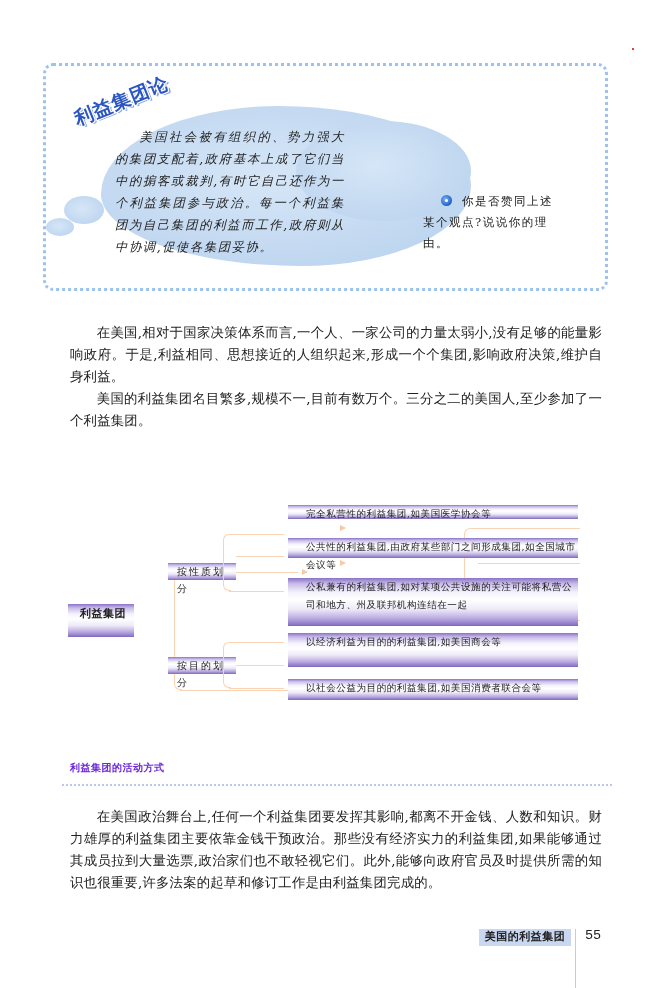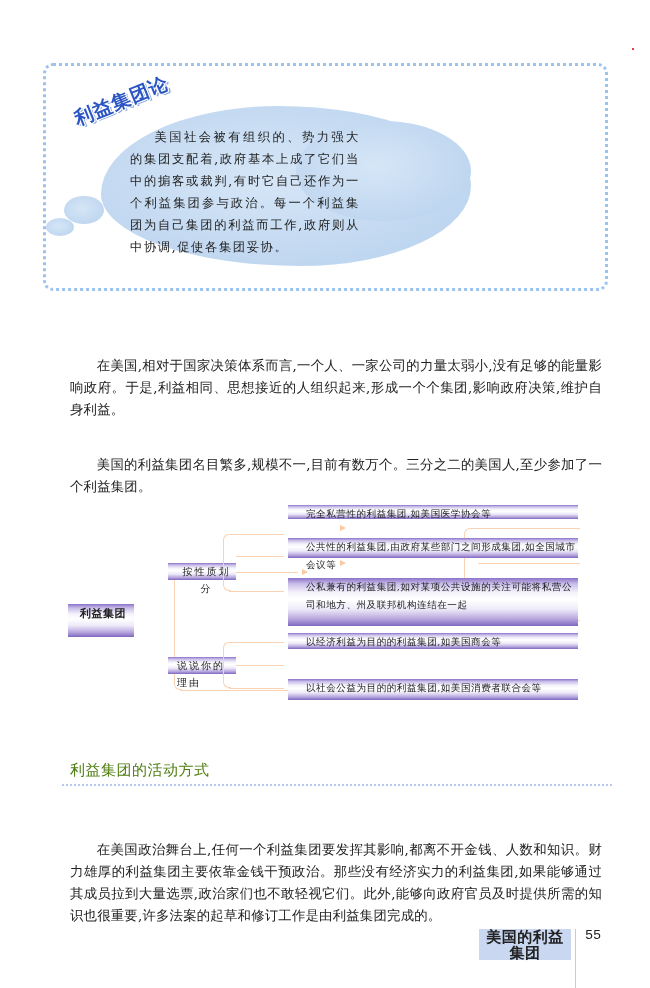--- a/index.html
+++ b/index.html
@@ -37,74 +37,77 @@
     }
     .bullet-icon {
       display: inline-block; width: 11px; height: 11px; border-radius: 50%;
       background: radial-gradient(circle at 40% 40%, #7fb3f0 0%, #1c5fc8 70%, #0d3d8f 100%);
       position: relative; vertical-align: -1px; margin-right: 10px; margin-left: 18px;
     }
     .bullet-icon::after { content: ""; position: absolute; left: 4px; top: 4px; width: 3px; height: 3px; border-radius: 50%; background: #fff; }
 
     
     .para-block { position: absolute; left: 70px; width: 532px; font-size: 13.4px; line-height: 22px; color: #222; text-align: justify; letter-spacing: 0.2px; }
-    .para-block p { text-indent: 2em; margin-top: 33px; }
+    .para-block p { text-indent: 2em; }
     .p1 { top: 322px; }
 
     
     .diagram { position: absolute; left: 60px; top: 505px; width: 540px; height: 210px; }
     .node {
       position: absolute; font-size: 9.6px; line-height: 18px; color: #222;
       background: linear-gradient(180deg, #8a72c8 0%, #c8bce8 12%, #f4f2fb 30%, #ffffff 45%, #eeeaf8 65%, #b8a8df 85%, #7e68c0 100%);
       letter-spacing: 0.5px;
     }
     .node.root { left: 8px; top: 99px; width: 66px; height: 33px; font-size: 11px; font-weight: bold; line-height: 19px; padding-left: 12px; font-family: "DejaVu Sans", sans-serif; }
     .node.mid { width: 68px; height: 17px; line-height: 17px; padding-left: 9px; font-size: 10px; letter-spacing: 2px; }
-    .node.mid.a { left: 108px; top: 58px; text-align: center; }
+    .node.mid.a { left: 108px; top: 58px; }
     .node.mid.b { left: 108px; top: 152px; }
     .node.leaf { left: 228px; width: 290px; padding-left: 18px; }
     .node.leaf.l1 { top: 0; height: 14px; }
     .node.leaf.l2 { top: 33px; height: 20px; }
     .node.leaf.l3 { top: 73px; height: 48px; }
-    .node.leaf.l4 { top: 128px; height: 16px; }
+    .node.leaf.l4 { top: 128px; height: 34px; }
     .node.leaf.l5 { top: 151px; height: 18px; }
     .node.leaf.l6 { top: 174px; height: 21px; }
     .connector { position: absolute; border-color: #f9d3b4; border-style: solid; border-width: 0; }
     .arrowhead { position: absolute; width: 0; height: 0; border-top: 3px solid transparent; border-bottom: 3px solid transparent; border-left: 6px solid #f9c9a4; }
 
     
     .section-title {
       position: absolute; left: 70px; top: 761px; font-family: "DejaVu Sans", sans-serif;
-      font-weight: normal; font-size: 15px; color: #4d7c0f; letter-spacing: 0.5px;
+      font-weight: bold; font-size: 10px; color: #6d28d9; letter-spacing: 0.5px;
     }
     .dotted-rule { position: absolute; left: 62px; top: 784px; width: 550px; border-top: 2px dotted #b7c8ee; }
     .p2 { top: 806px; }
 
     
     .footer-tag {
-      position: absolute; left: 479px; top: 929px; width: 92px; height: 31px;
-      background: #c9d7f1; font-family: "DejaVu Sans", sans-serif; font-size: 15px;
+      position: absolute; left: 479px; top: 929px; width: 92px; height: 17px;
+      background: #c9d7f1; font-family: "DejaVu Sans", sans-serif; font-size: 11px;
       line-height: 16px; text-align: center; color: #222; font-weight: bold; letter-spacing: 0.5px;
     }
     .footer-rule { position: absolute; left: 575px; top: 929px; width: 1px; height: 59px; background: #c9c9d9; }
     .page-number { position: absolute; left: 585px; top: 928px; font-family: Liberation Mono, monospace; font-size: 13.5px; color: #222; }
     .corner-dot { position: absolute; left: 632px; top: 48px; width: 2px; height: 2px; background: #e04040; }
   </style>
 </head>
 <body>
 
 <div class="corner-dot"></div>
 
 <div class="intro-box">
   <div class="cloud main"></div>
   <div class="cloud lobe1"></div>
   <div class="cloud small1"></div>
   <div class="cloud small2"></div>
   <div class="intro-title">利益集团论</div>
-  <div class="intro-text" style="left:84px; top:60px; width:230px;">美国社会被有组织的、势力强大的集团支配着,政府基本上成了它们当中的掮客或裁判,有时它自己还作为一个利益集团参与政治。每一个利益集团为自己集团的利益而工作,政府则从中协调,促使各集团妥协。</div>
+  <div class="intro-text" style="left:69px; top:60px; width:230px;font-style:italic;">美国社会被有组织的、势力强大的集团支配着,政府基本上成了它们当中的掮客或裁判,有时它自己还作为一个利益集团参与政治。每一个利益集团为自己集团的利益而工作,政府则从中协调,促使各集团妥协。</div>
+  <div class="question">
+    <span class="bullet-icon"></span><span>你是否赞同上述某个观点?说说你的理由。</span>
+  </div>
 </div>
 
 <div class="para-block p1">
   <p>在美国,相对于国家决策体系而言,一个人、一家公司的力量太弱小,没有足够的能量影响政府。于是,利益相同、思想接近的人组织起来,形成一个个集团,影响政府决策,维护自身利益。</p>
   <p>美国的利益集团名目繁多,规模不一,目前有数万个。三分之二的美国人,至少参加了一个利益集团。</p>
 </div>
 
 <div class="diagram">
 
   <div class="connector" style="left:114px; top:67px; width:8px; height:118px; border-left-width:1.5px; border-top-width:1.5px; border-bottom-width:1.5px; border-radius:6px 0 0 6px;"></div>
@@ -117,21 +120,21 @@
   <div class="connector" style="left:410px; top:23px; width:110px; border-top-width:1.5px;"></div>
   <div class="connector" style="left:418px; top:58px; width:102px; border-top-width:1.5px;"></div>
   <div class="connector" style="left:410px; top:115px; width:110px; border-top-width:1.5px;"></div>
   <div class="arrowhead" style="left:280px; top:20px;"></div>
   <div class="arrowhead" style="left:280px; top:55px;"></div>
   <div class="arrowhead" style="left:280px; top:95px;"></div>
 
   <div class="node root">利益集团</div>
 
   <div class="node mid a">按性质划分</div>
-  <div class="node mid b">说说你的理由</div>
+  <div class="node mid b">按目的划分</div>
 
   <div class="connector" style="left:163px; top:29px; width:8px; height:57px; border-left-width:1.5px; border-top-width:1.5px; border-bottom-width:1.5px; border-radius:6px 0 0 6px;"></div>
   <div class="connector" style="left:169px; top:29px; width:55px; border-top-width:1.5px;"></div>
   <div class="connector" style="left:176px; top:51px; width:48px; border-top-width:1.5px;"></div>
   <div class="connector" style="left:169px; top:86px; width:55px; border-top-width:1.5px;"></div>
 
   <div class="connector" style="left:163px; top:137px; width:8px; height:46px; border-left-width:1.5px; border-top-width:1.5px; border-bottom-width:1.5px; border-radius:6px 0 0 6px;"></div>
   <div class="connector" style="left:169px; top:137px; width:55px; border-top-width:1.5px;"></div>
   <div class="connector" style="left:176px; top:160px; width:48px; border-top-width:1.5px;"></div>
   <div class="connector" style="left:169px; top:183px; width:55px; border-top-width:1.5px;"></div>

